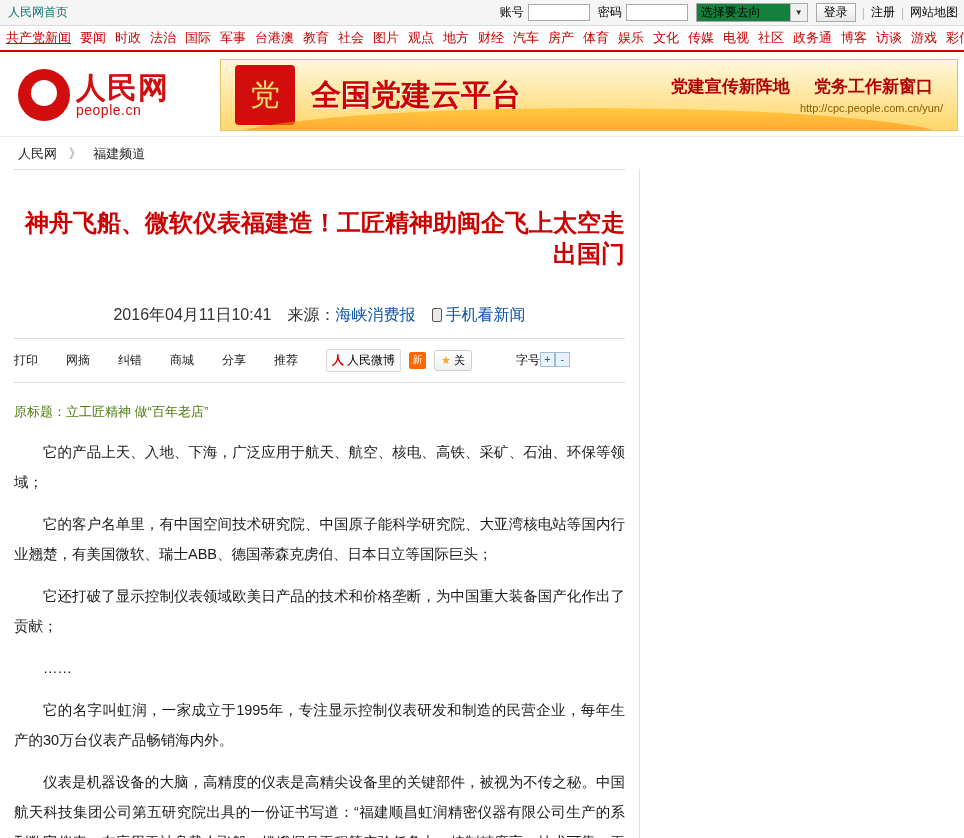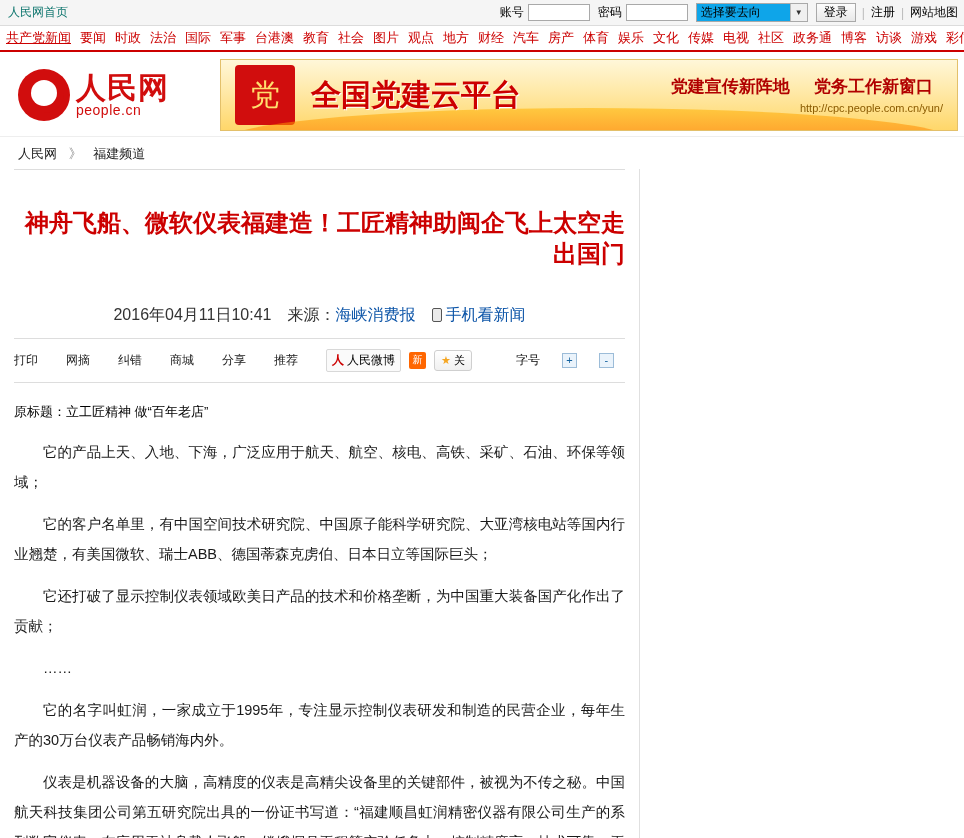--- a/index.html
+++ b/index.html
@@ -29,21 +29,21 @@
   .topbar input.tb {
     width: 62px; height: 17px;
     border: 1px solid #a9a9a9;
     background: #fff;
     font-size: 12px;
     padding: 0 2px;
   }
   .topbar .selbox {
     width: 112px; height: 19px;
     border: 1px solid #a9a9a9;
-    background: #0ea5e9;
+    background: #15803d;
     display: inline-flex; align-items: center;
     padding-left: 4px;
     margin-left: 8px;
     position: relative;
     font-size: 12px;
   }
   .topbar .selbox .caret {
     position: absolute; right: 0; top: 0; bottom: 0; width: 17px;
     background: #f0f0f0; border-left: 1px solid #bbb;
     display: flex; align-items: center; justify-content: center;
@@ -206,30 +206,30 @@
     color: #fff; font-size: 10px;
   }
   .tools .sq.orange { background: #f60; }
   .tools .fav {
     display: inline-flex; align-items: center; gap: 3px;
     border: 1px solid #cfcfcf; border-radius: 3px;
     background: linear-gradient(#fff,#f0f0f0);
     padding: 2px 6px; font-size: 11px;
   }
   .tools .fav .star { color: #f5a623; }
-  .tools .fs { margin-left: 44px; display: flex; align-items: center; gap: 22px; }
+  .tools .fs { margin-left: 44px; display: flex; gap: 0; }
   .tools .fs .box {
     width: 15px; height: 15px; border: 1px solid #9cbcd8; background: #eaf3fb;
     color: #15629e; display: inline-flex; align-items: center; justify-content: center;
     font-size: 11px; line-height: 1;
   }
 
   .subtitle {
     padding: 20px 0 4px 0;
-    font-size: 13px; color: #000000;
+    font-size: 13px; color: #4d7c0f;
   }
   .body p {
     font-size: 14.5px;
     line-height: 30px;
     color: #1a1a1a;
     margin: 12px 0 0 0;
     text-indent: 2em;
     text-align: justify;
   }
 </style>

